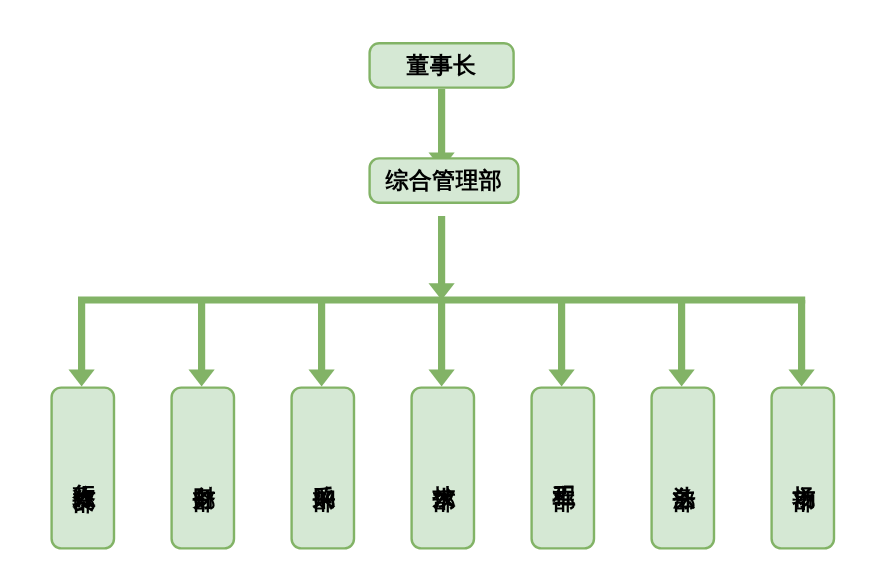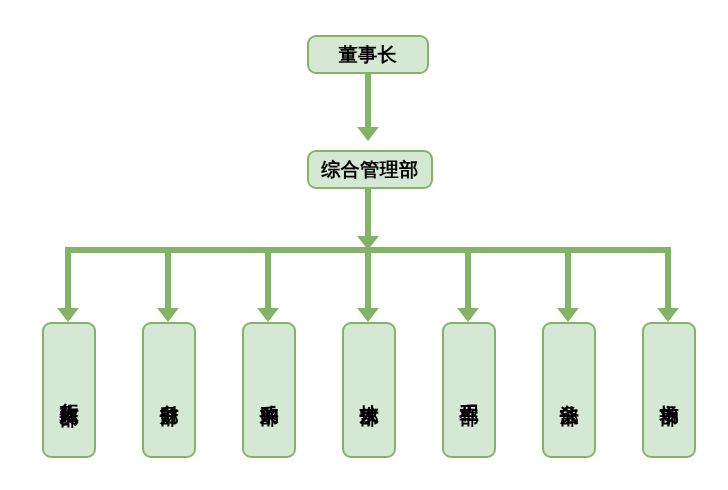--- a/index.html
+++ b/index.html
@@ -85,21 +85,21 @@
         <polygon points="557.08,308 578.92,308 568,322" fill="#82b366"></polygon>
         <line x1="668" y1="250" x2="668" y2="310" stroke="#82b366" stroke-width="6" stroke-linecap="butt"></line>
         <polygon points="657.08,308 678.92,308 668,322" fill="#82b366"></polygon>
       </g>
   </svg>
 
   <div class="node node-top" id="node-root" style="left: 307px; top: 35px; width: 122px; height: 39px;">
     <span class="node-label">董事长</span>
   </div>
 
-  <div class="node node-top" id="node-second" style="left: 307px; top: 150px; width: 126px; height: 39px;">
+  <div class="node node-top" id="node-second" style="left: 307px; top: 131px; width: 126px; height: 39px;">
     <span class="node-label">综合管理部</span>
   </div>
 
   <div id="leaf-container">
       <div class="node node-leaf" style="left: 42px; top: 322px; width: 54px; height: 136px;">
         <span class="node-label">行政人资部</span>
       </div>
       <div class="node node-leaf" style="left: 142px; top: 322px; width: 54px; height: 136px;">
         <span class="node-label">财务部</span>
       </div>

